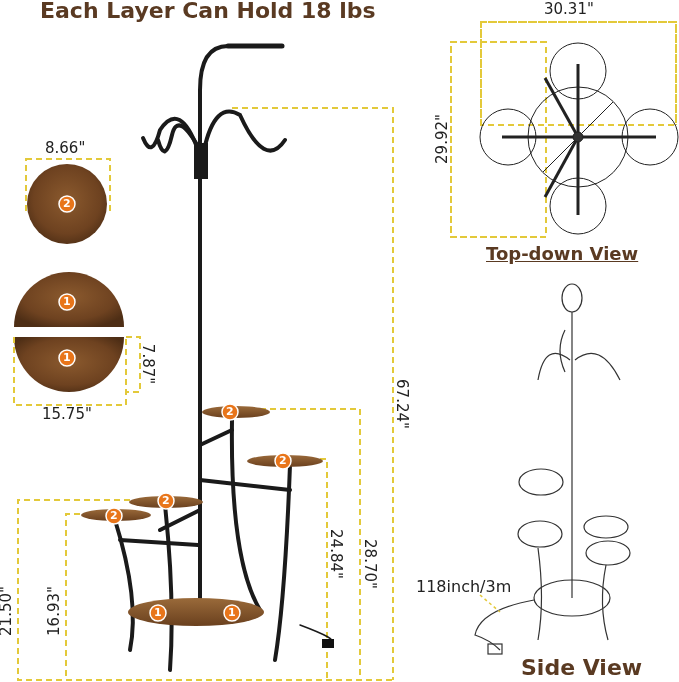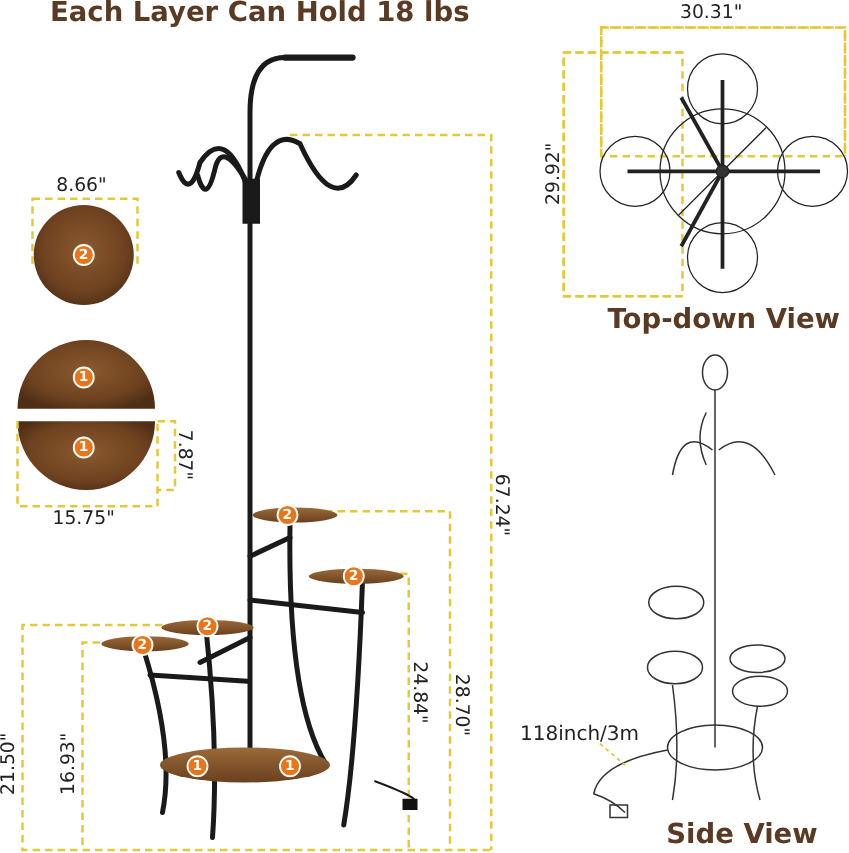--- a/index.html
+++ b/index.html
@@ -10,22 +10,22 @@
   .dim { position:absolute; color:#222; font-size:15px; white-space:nowrap;
          font-family:"DejaVu Sans", sans-serif; }
   .vert-cw { transform:rotate(90deg); transform-origin:center center; }
   .vert-ccw { transform:rotate(-90deg); transform-origin:center center; }
   svg { position:absolute; left:0; top:0; }
 </style>
 </head>
 <body>
 
 <div class="heading" style="left:40px; top:-2px; font-size:22px;">Each Layer Can Hold 18 lbs</div>
-<div class="heading" style="left:486px; top:243px; font-size:22px;">Top-down View</div>
-<div class="heading" style="left:521px; top:655px; font-size:22px;margin-left:12px;">Side View</div>
+<div class="heading" style="left:486px; top:243px; font-size:18px;text-decoration:underline;">Top-down View</div>
+<div class="heading" style="left:521px; top:655px; font-size:22px;">Side View</div>
 
 <svg width="679" height="682" viewBox="0 0 679 682">
   <defs>
     <radialGradient id="wood" cx="50%" cy="45%" r="60%">
       <stop offset="0%" stop-color="#8b5a2e"></stop>
       <stop offset="70%" stop-color="#6e4220"></stop>
       <stop offset="100%" stop-color="#4e2e15"></stop>
     </radialGradient>
     <linearGradient id="woodTop" x1="0" y1="0" x2="0" y2="1">
       <stop offset="0%" stop-color="#9a6a3a"></stop>

